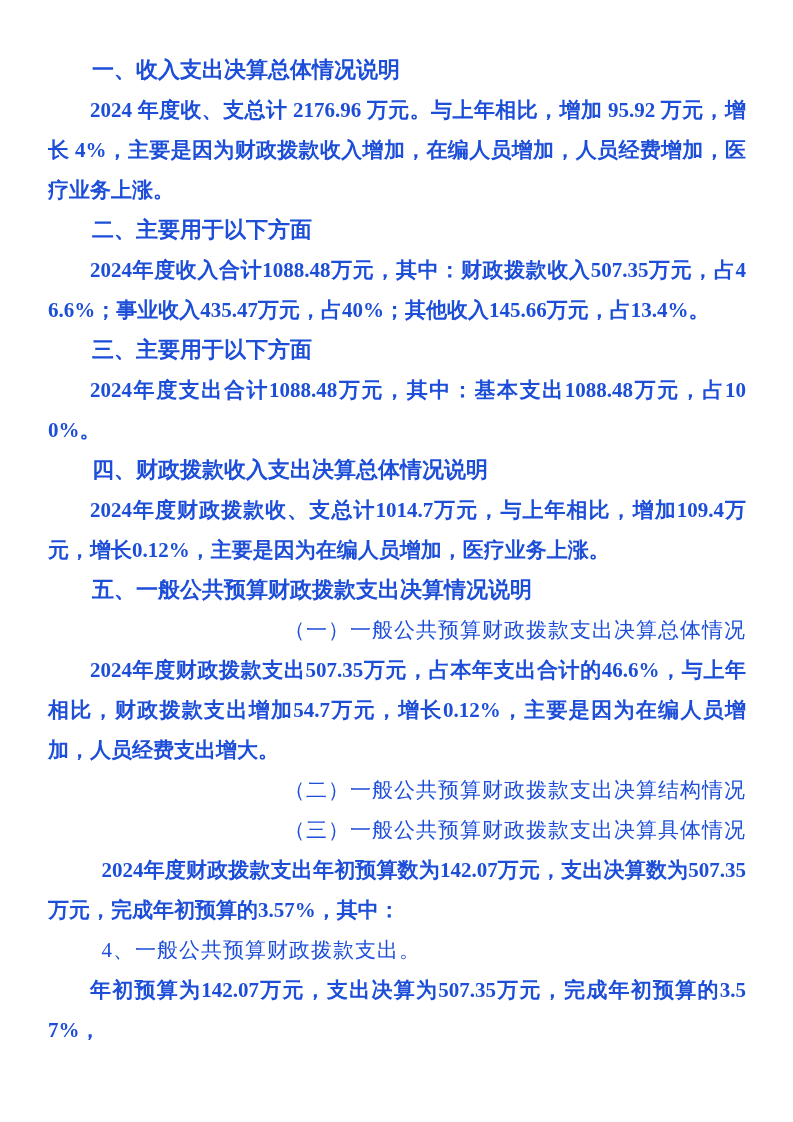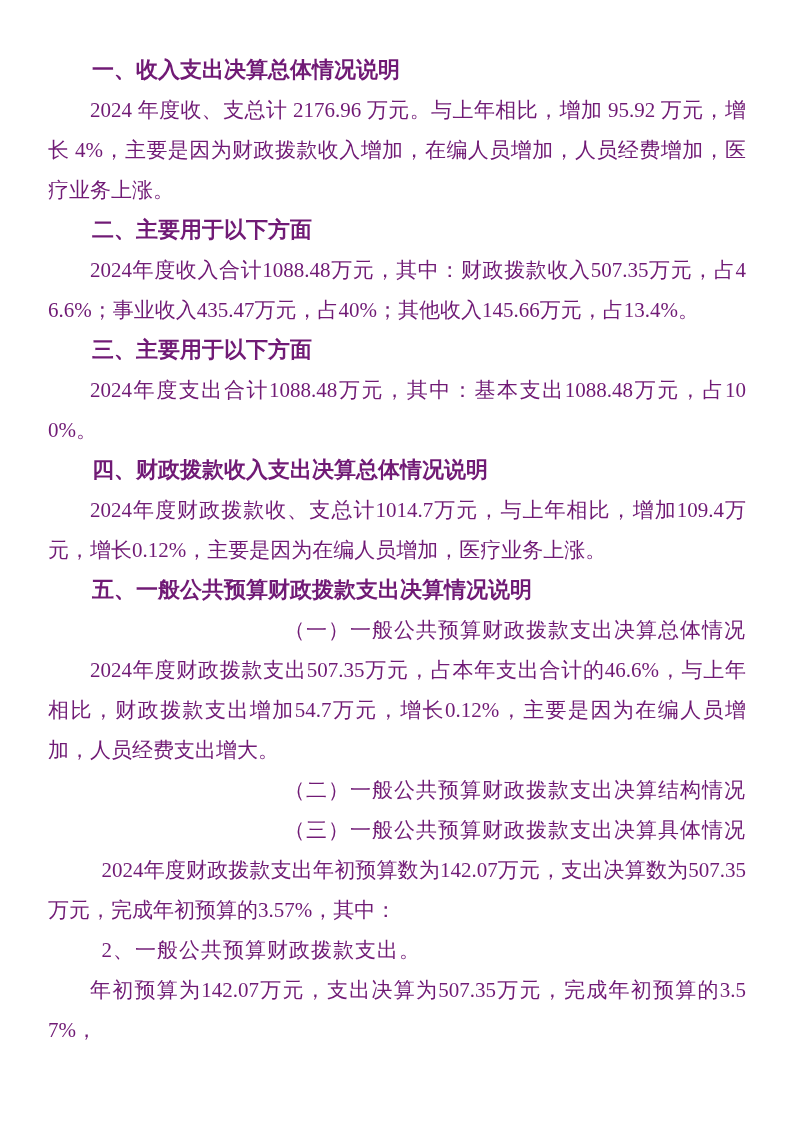--- a/index.html
+++ b/index.html
@@ -13,21 +13,21 @@
     height: 1122px;
     background: #ffffff;
     overflow: hidden;
     box-sizing: border-box;
   }
   .content {
     box-sizing: border-box;
     width: 100%;
     height: 100%;
     padding: 50px 47px 0 48px;
-    color: #701a75;
+    color: #1d4ed8;
     font-family: "Liberation Serif", "DejaVu Serif", serif;
     font-size: 21px;
     line-height: 40px;
     text-align: justify;
   }
   .sec-heading {
     margin: 0;
     font-family: "Liberation Sans", "DejaVu Sans", sans-serif;
     font-weight: 700;
     font-size: 22px;
@@ -42,20 +42,21 @@
     font-size: 21px;
     line-height: 40px;
     text-indent: 2em;
     letter-spacing: 1px;
     text-align: right;
   }
   .para {
     margin: 0;
     text-indent: 2em;
     word-break: break-all;
+    font-weight: bold;
   }
   .para.indent-25 {
     text-indent: 2.55em;
   }
   .numbered-item {
     margin: 0;
     text-indent: 2.55em;
     letter-spacing: 1px;
     text-align: left;
   }
@@ -80,17 +81,17 @@
 
     <h2 class="sec-heading">五、一般公共预算财政拨款支出决算情况说明</h2>
 
     <h3 class="sub-heading">（一）一般公共预算财政拨款支出决算总体情况</h3>
     <p class="para">2024年度财政拨款支出507.35万元，占本年支出合计的46.6%，与上年相比，财政拨款支出增加54.7万元，增长0.12%，主要是因为在编人员增加，人员经费支出增大。</p>
 
     <h3 class="sub-heading">（二）一般公共预算财政拨款支出决算结构情况</h3>
 
     <h3 class="sub-heading">（三）一般公共预算财政拨款支出决算具体情况</h3>
     <p class="para indent-25">2024年度财政拨款支出年初预算数为142.07万元，支出决算数为507.35万元，完成年初预算的3.57%，其中：</p>
-    <p class="numbered-item">2、一般公共预算财政拨款支出。</p>
+    <p class="numbered-item">4、一般公共预算财政拨款支出。</p>
     <p class="para">年初预算为142.07万元，支出决算为507.35万元，完成年初预算的3.57%，</p>
 
   </div>
 </div>
 
 </body></html>

